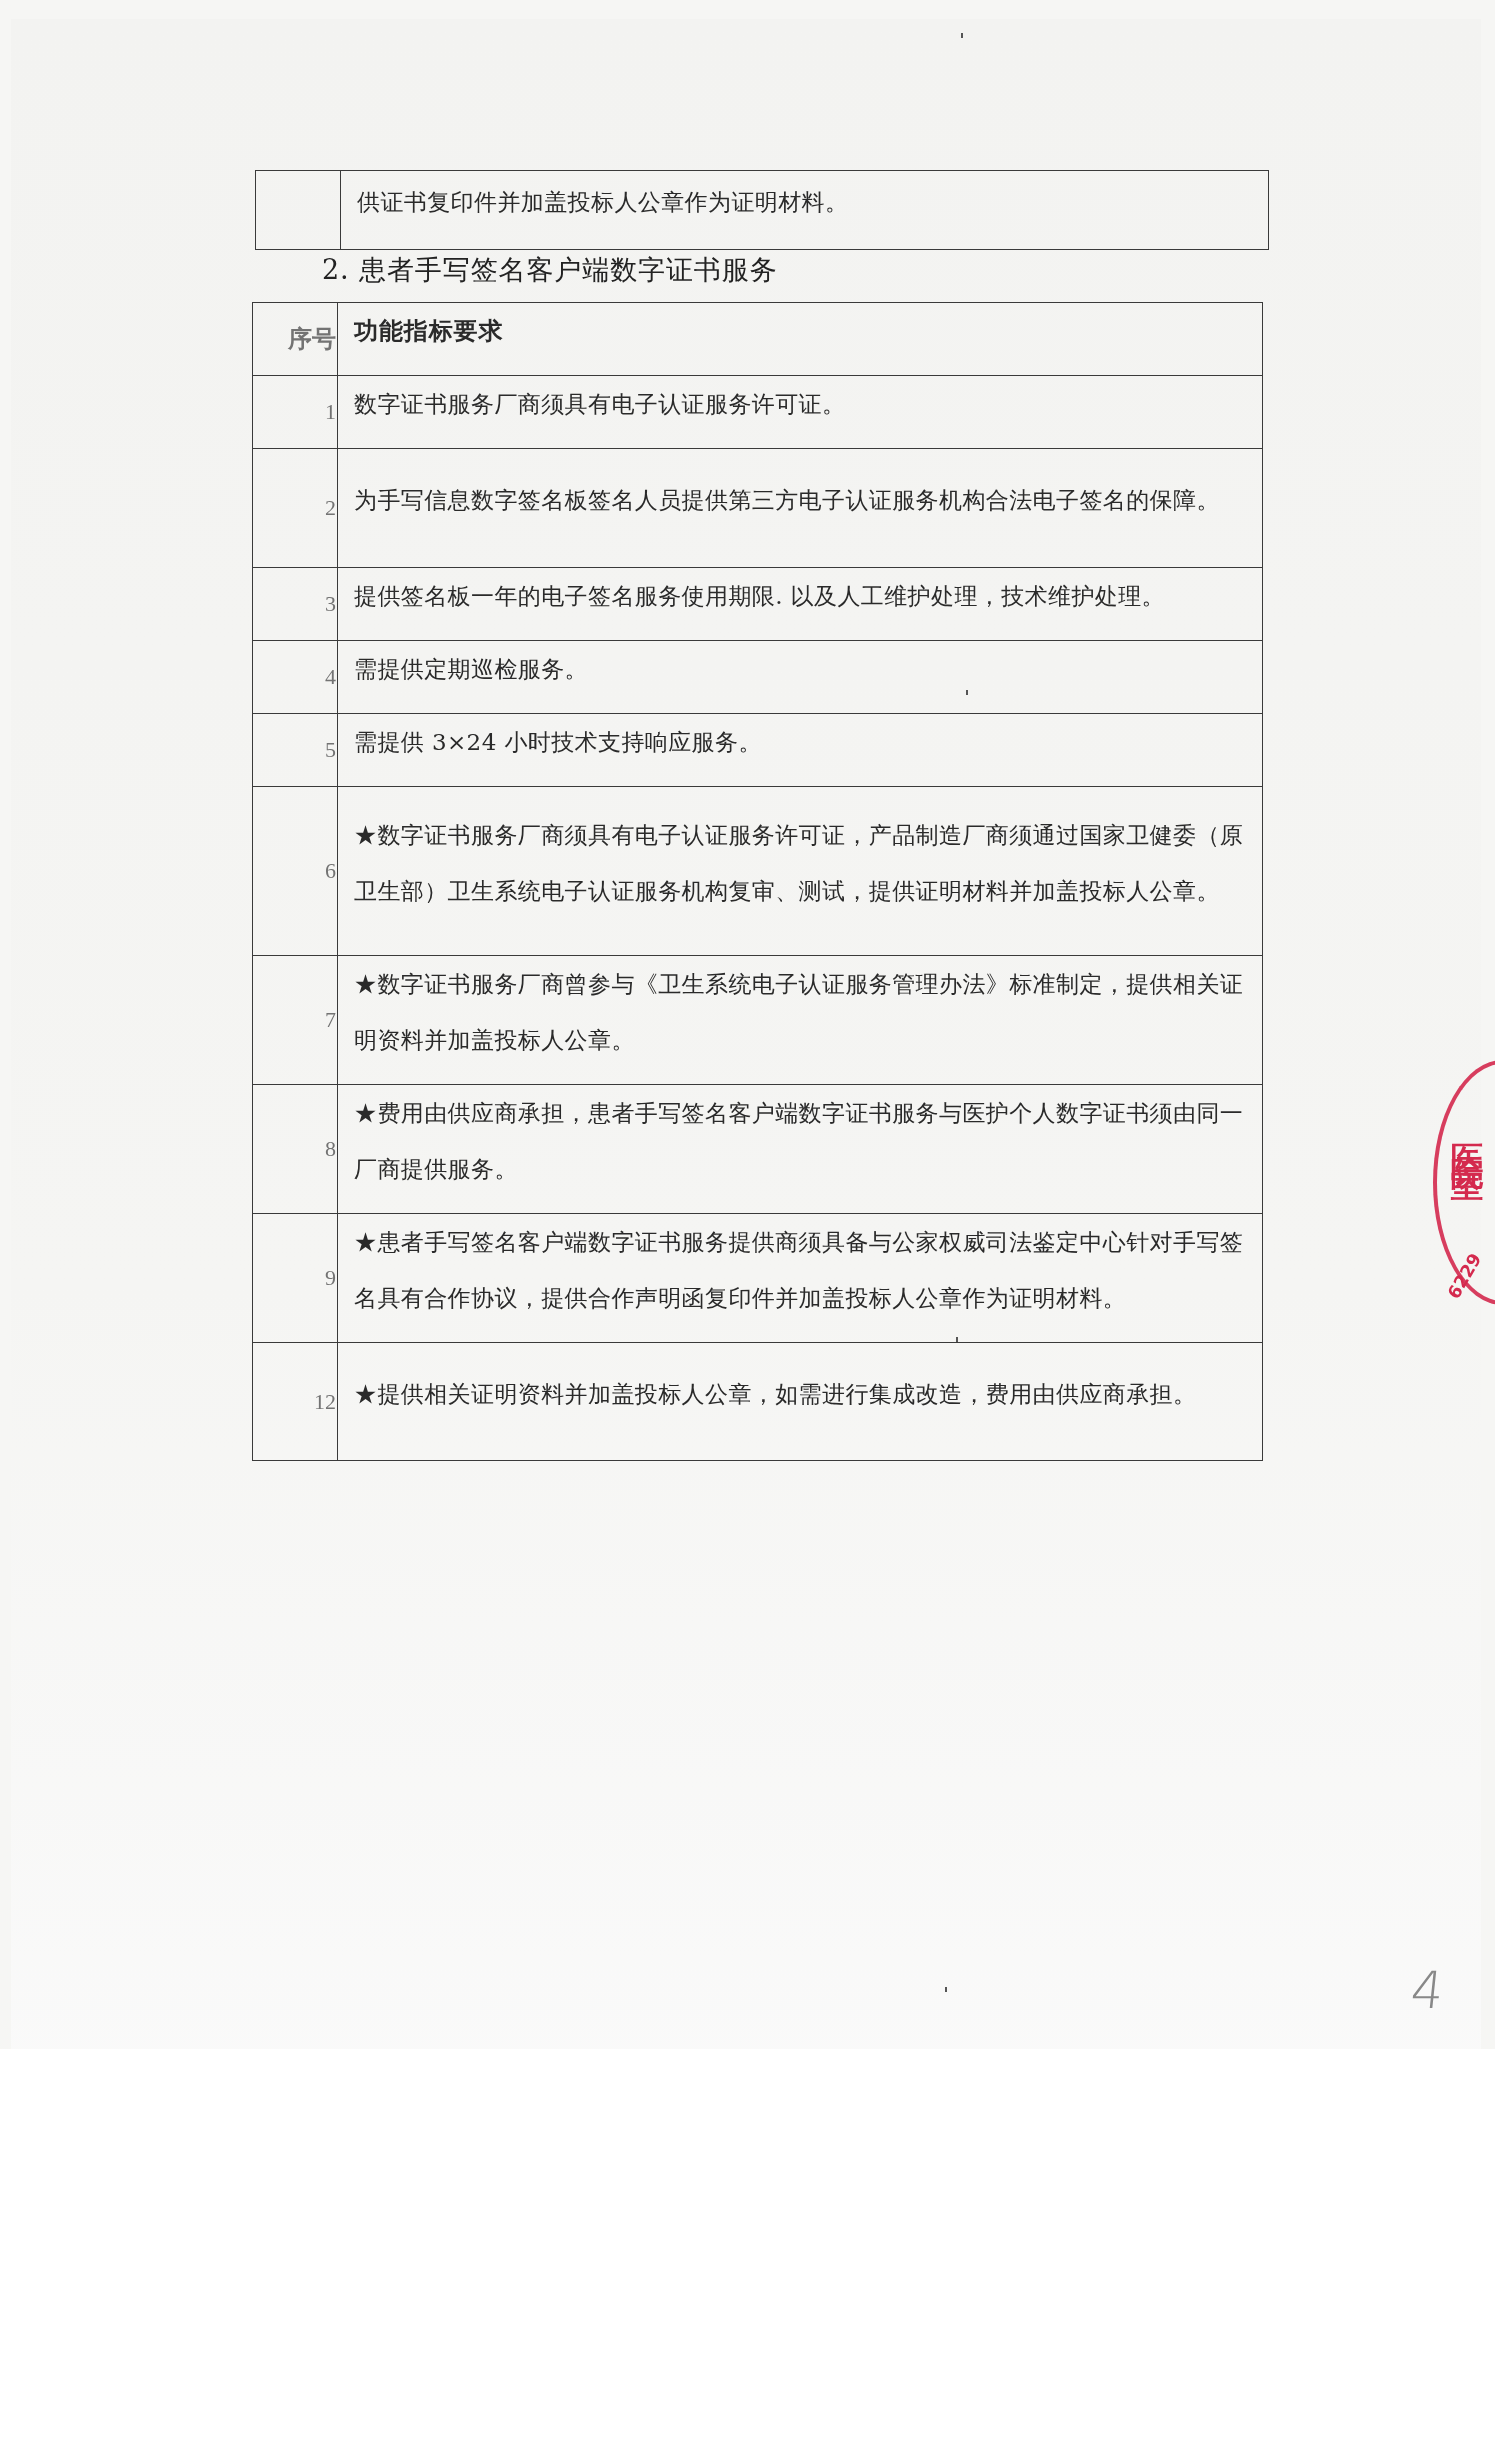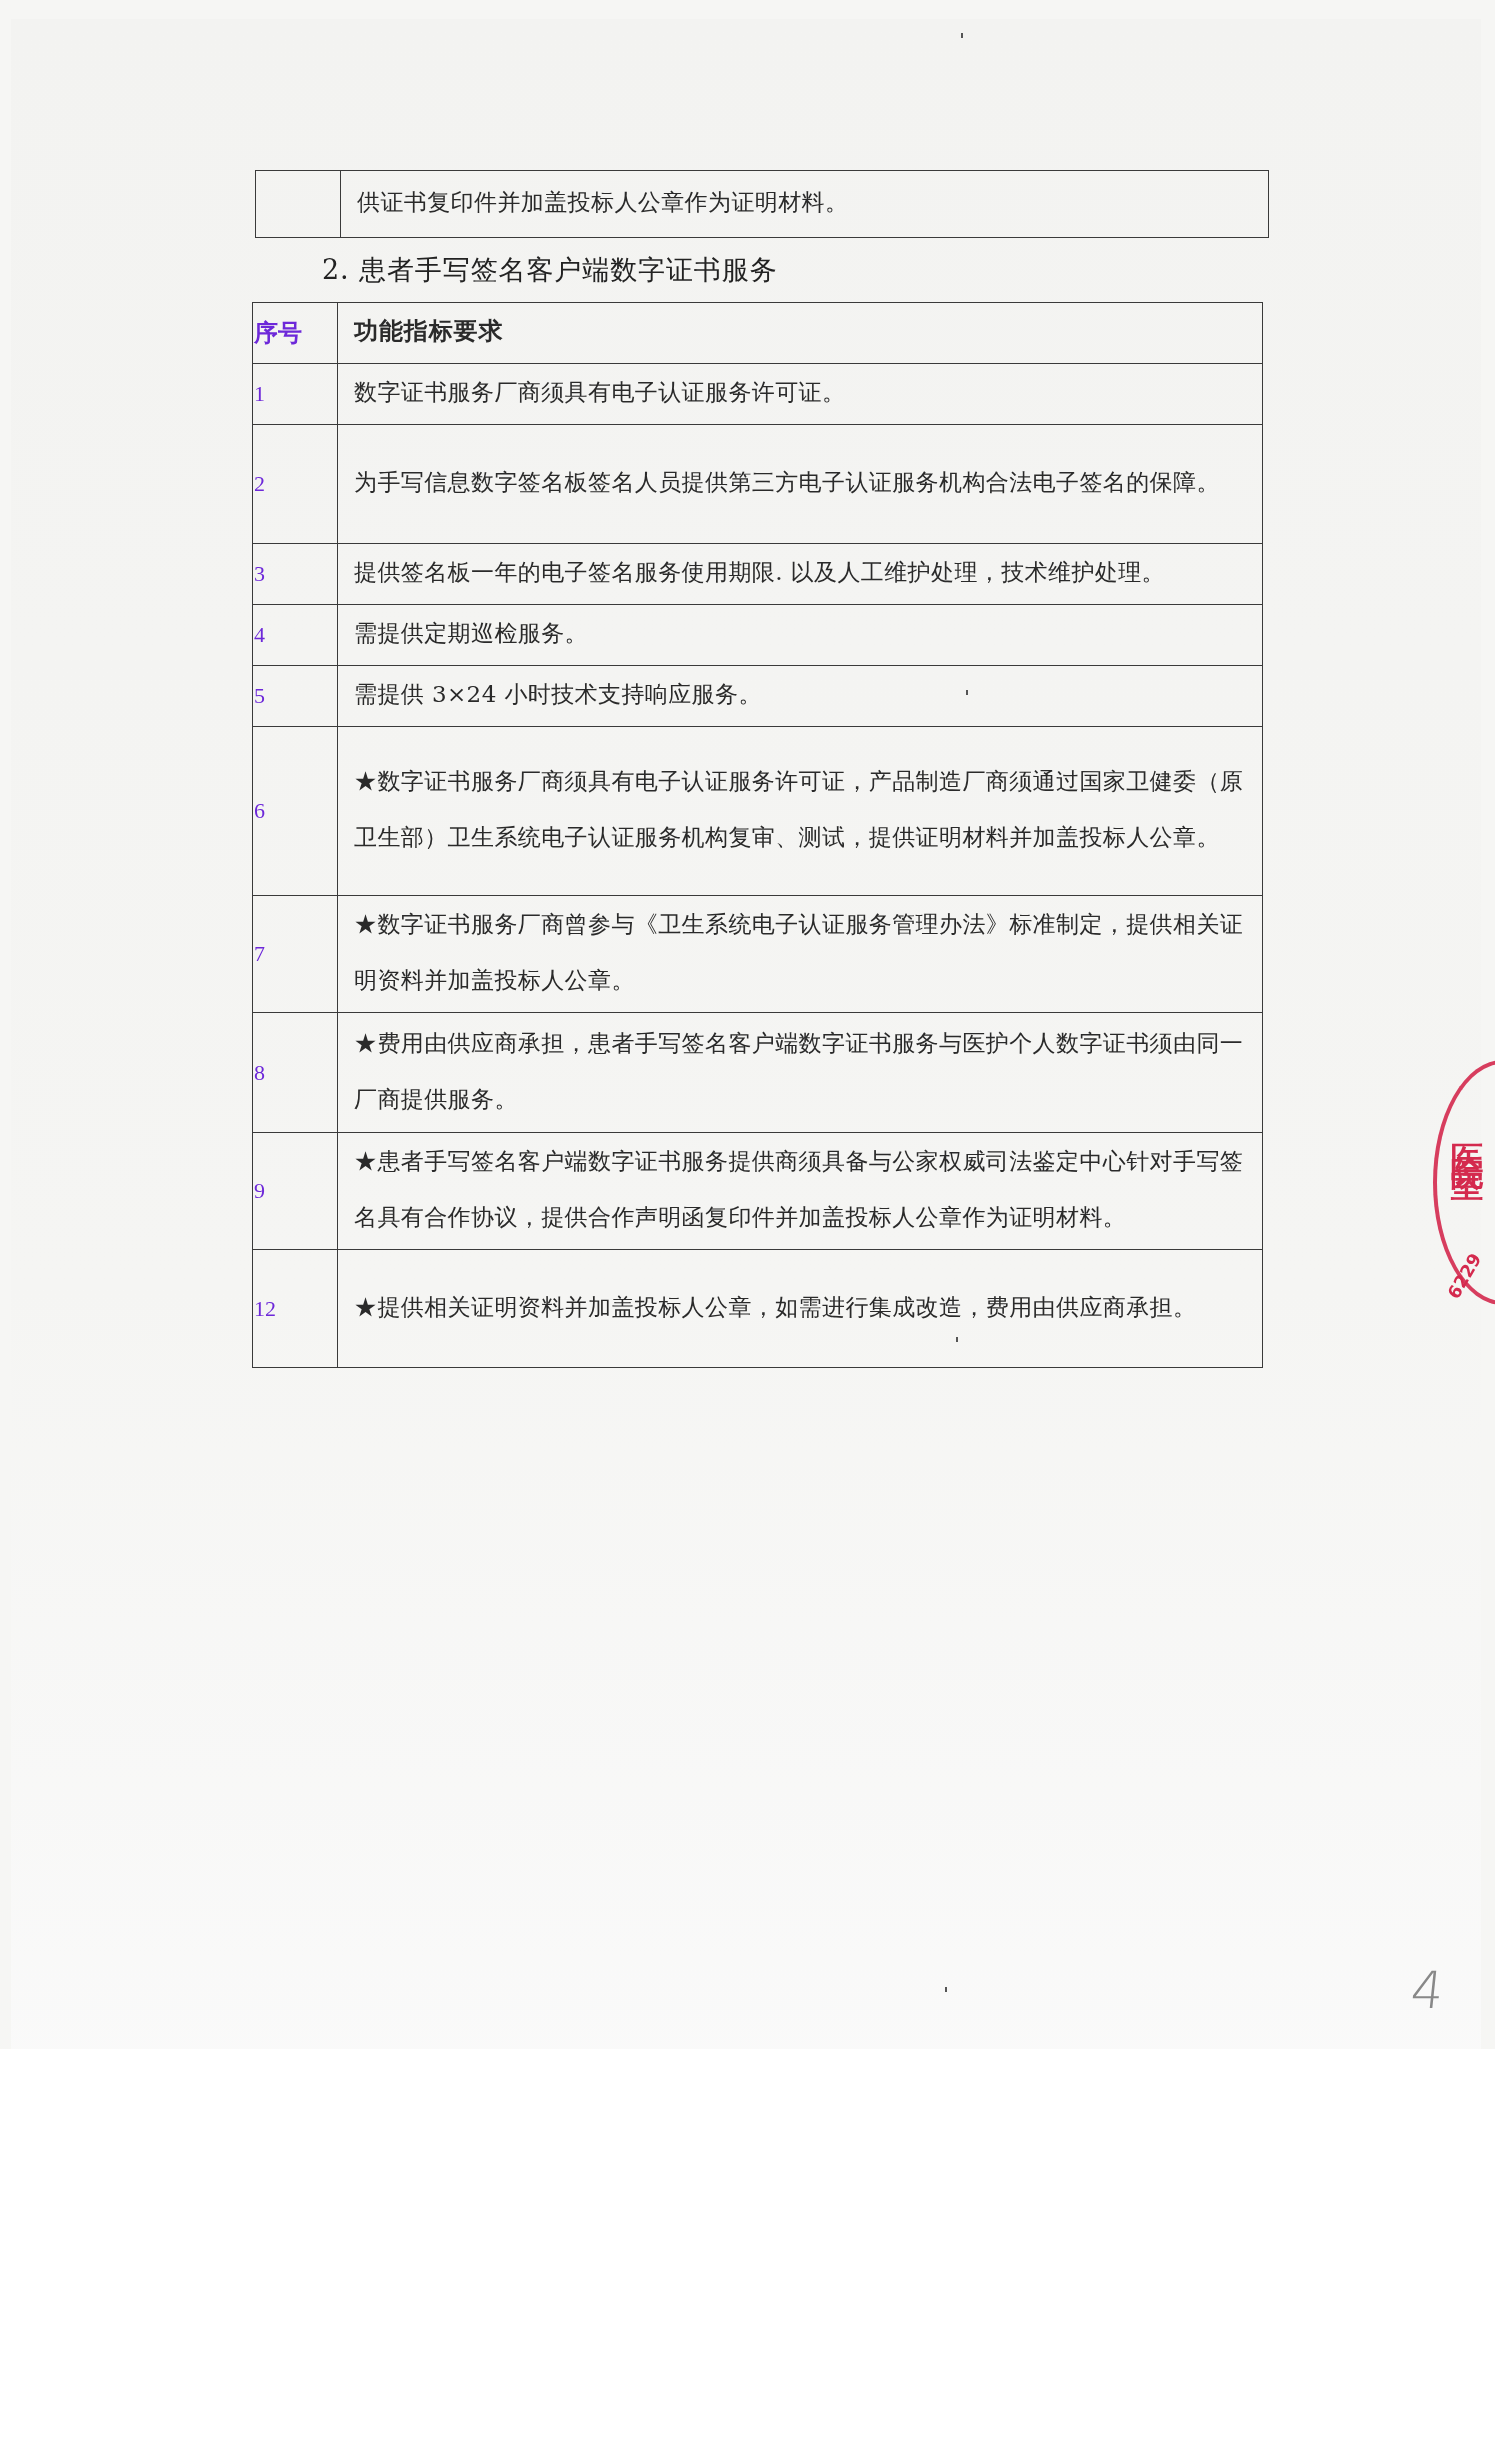--- a/index.html
+++ b/index.html
@@ -12,22 +12,22 @@
     .page-edge {
       position: absolute; left: 10.6px; top: 19.3px; width: 1470px; height: 2111px;
       background: linear-gradient(180deg, #f3f3f1 0%, #f5f5f3 60%, #fafafa 100%);
     }
     .bottom-white { position: absolute; left: 0; top: 2049px; width: 1495px; height: 413px; background: #ffffff; }
     table { border-collapse: collapse; position: absolute; table-layout: fixed; }
     td, th { border: 1.8px solid #3a3a3a; font-weight: normal; }
     .t-prev { left: 255px; top: 170px; width: 1014px; }
     .t-prev td { height: 62px; font-size: 23px; }
     .t-main { left: 252px; top: 302px; width: 1011px; }
-    .col-num { width: 82px; text-align: left; vertical-align: middle; font-size: 22px; font-family: "Liberation Serif", serif; color: #6d28d9; }
-    .col-text { padding: 0 14px 4px 16px; font-size: 23px; line-height: 56px; vertical-align: middle; letter-spacing: 0.4px; }
+    .col-num { width: 82px; text-align: right; vertical-align: middle; font-size: 22px; font-family: "Liberation Serif", serif; color: #737373; }
+    .col-text { padding: 0 14px 16px 16px; font-size: 23px; line-height: 56px; vertical-align: middle; letter-spacing: 0.4px; }
     .hdr-num { font-size: 24px; font-weight: bold; }
     .hdr-text { text-align: left; font-size: 24px; font-weight: bold; letter-spacing: 0.9px; }
     .heading {
       position: absolute; left: 299px; top: 252px; font-size: 27px; letter-spacing: 0.9px; color: #222; margin-left: 23px;
     }
     .stamp {
       position: absolute; left: 1433px; top: 1060px; width: 132px; height: 237px;
       border: 4.4px solid #d42a4e; border-radius: 50%; border-right-color: transparent;
       color: #d42a4e; opacity: 0.9;
     }

